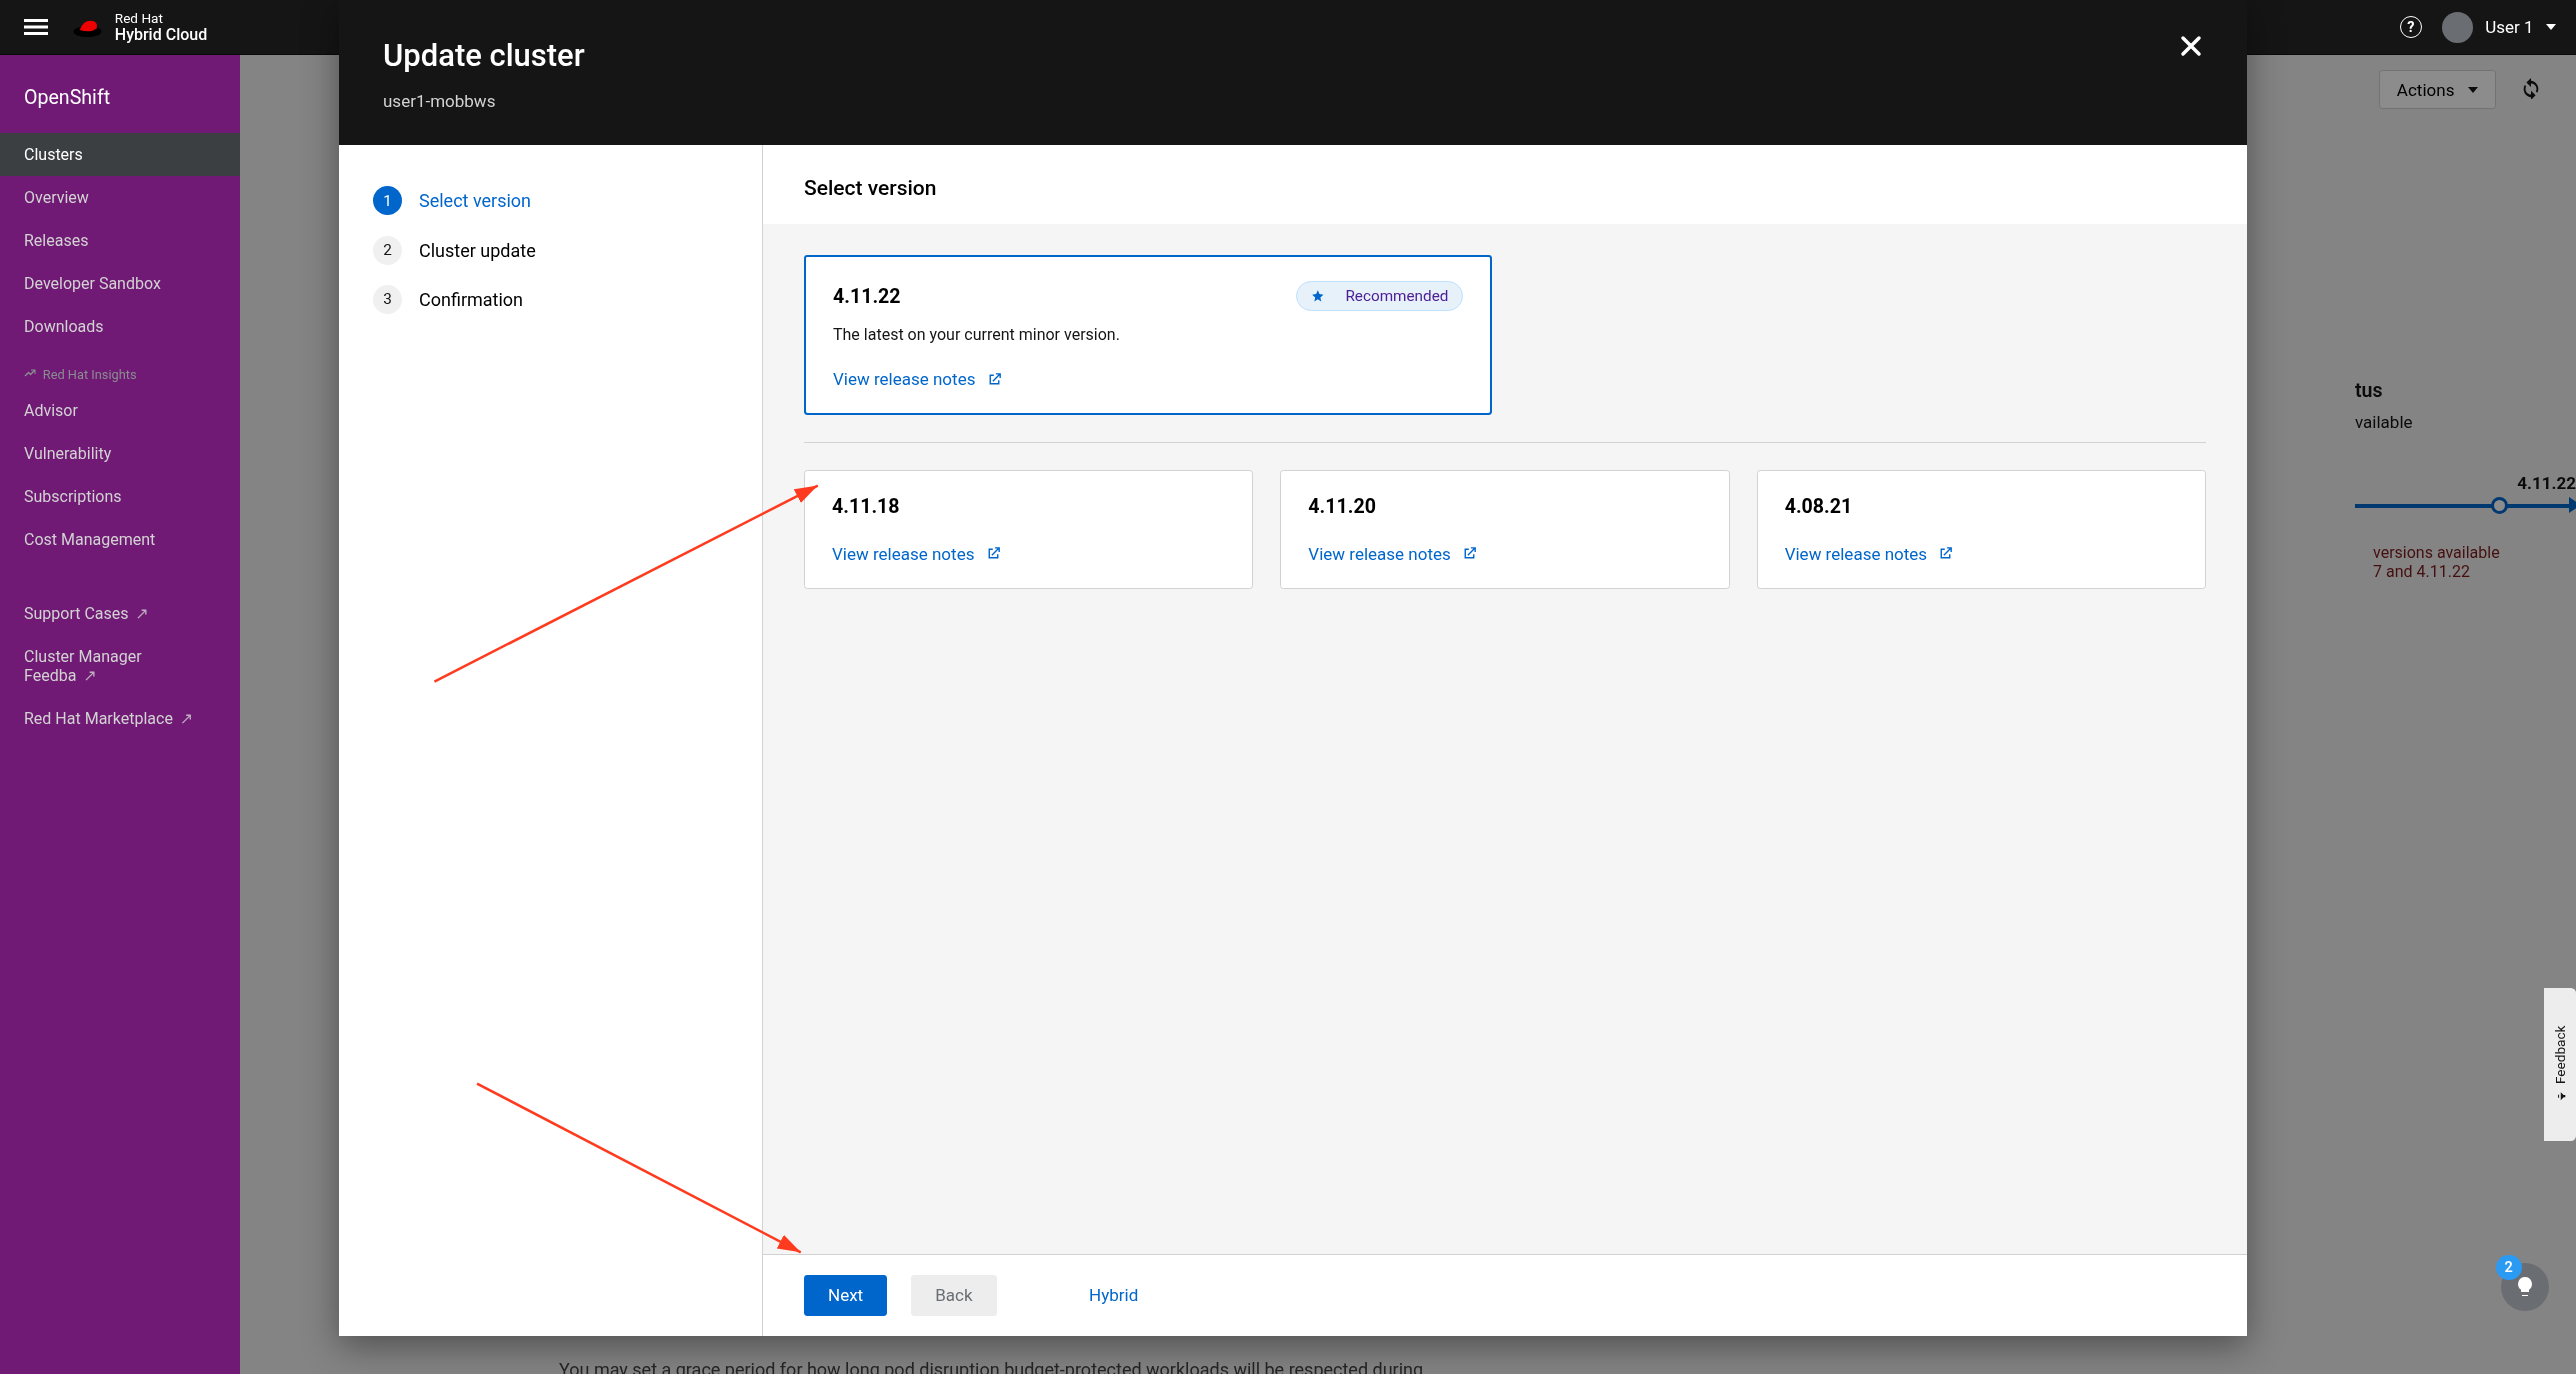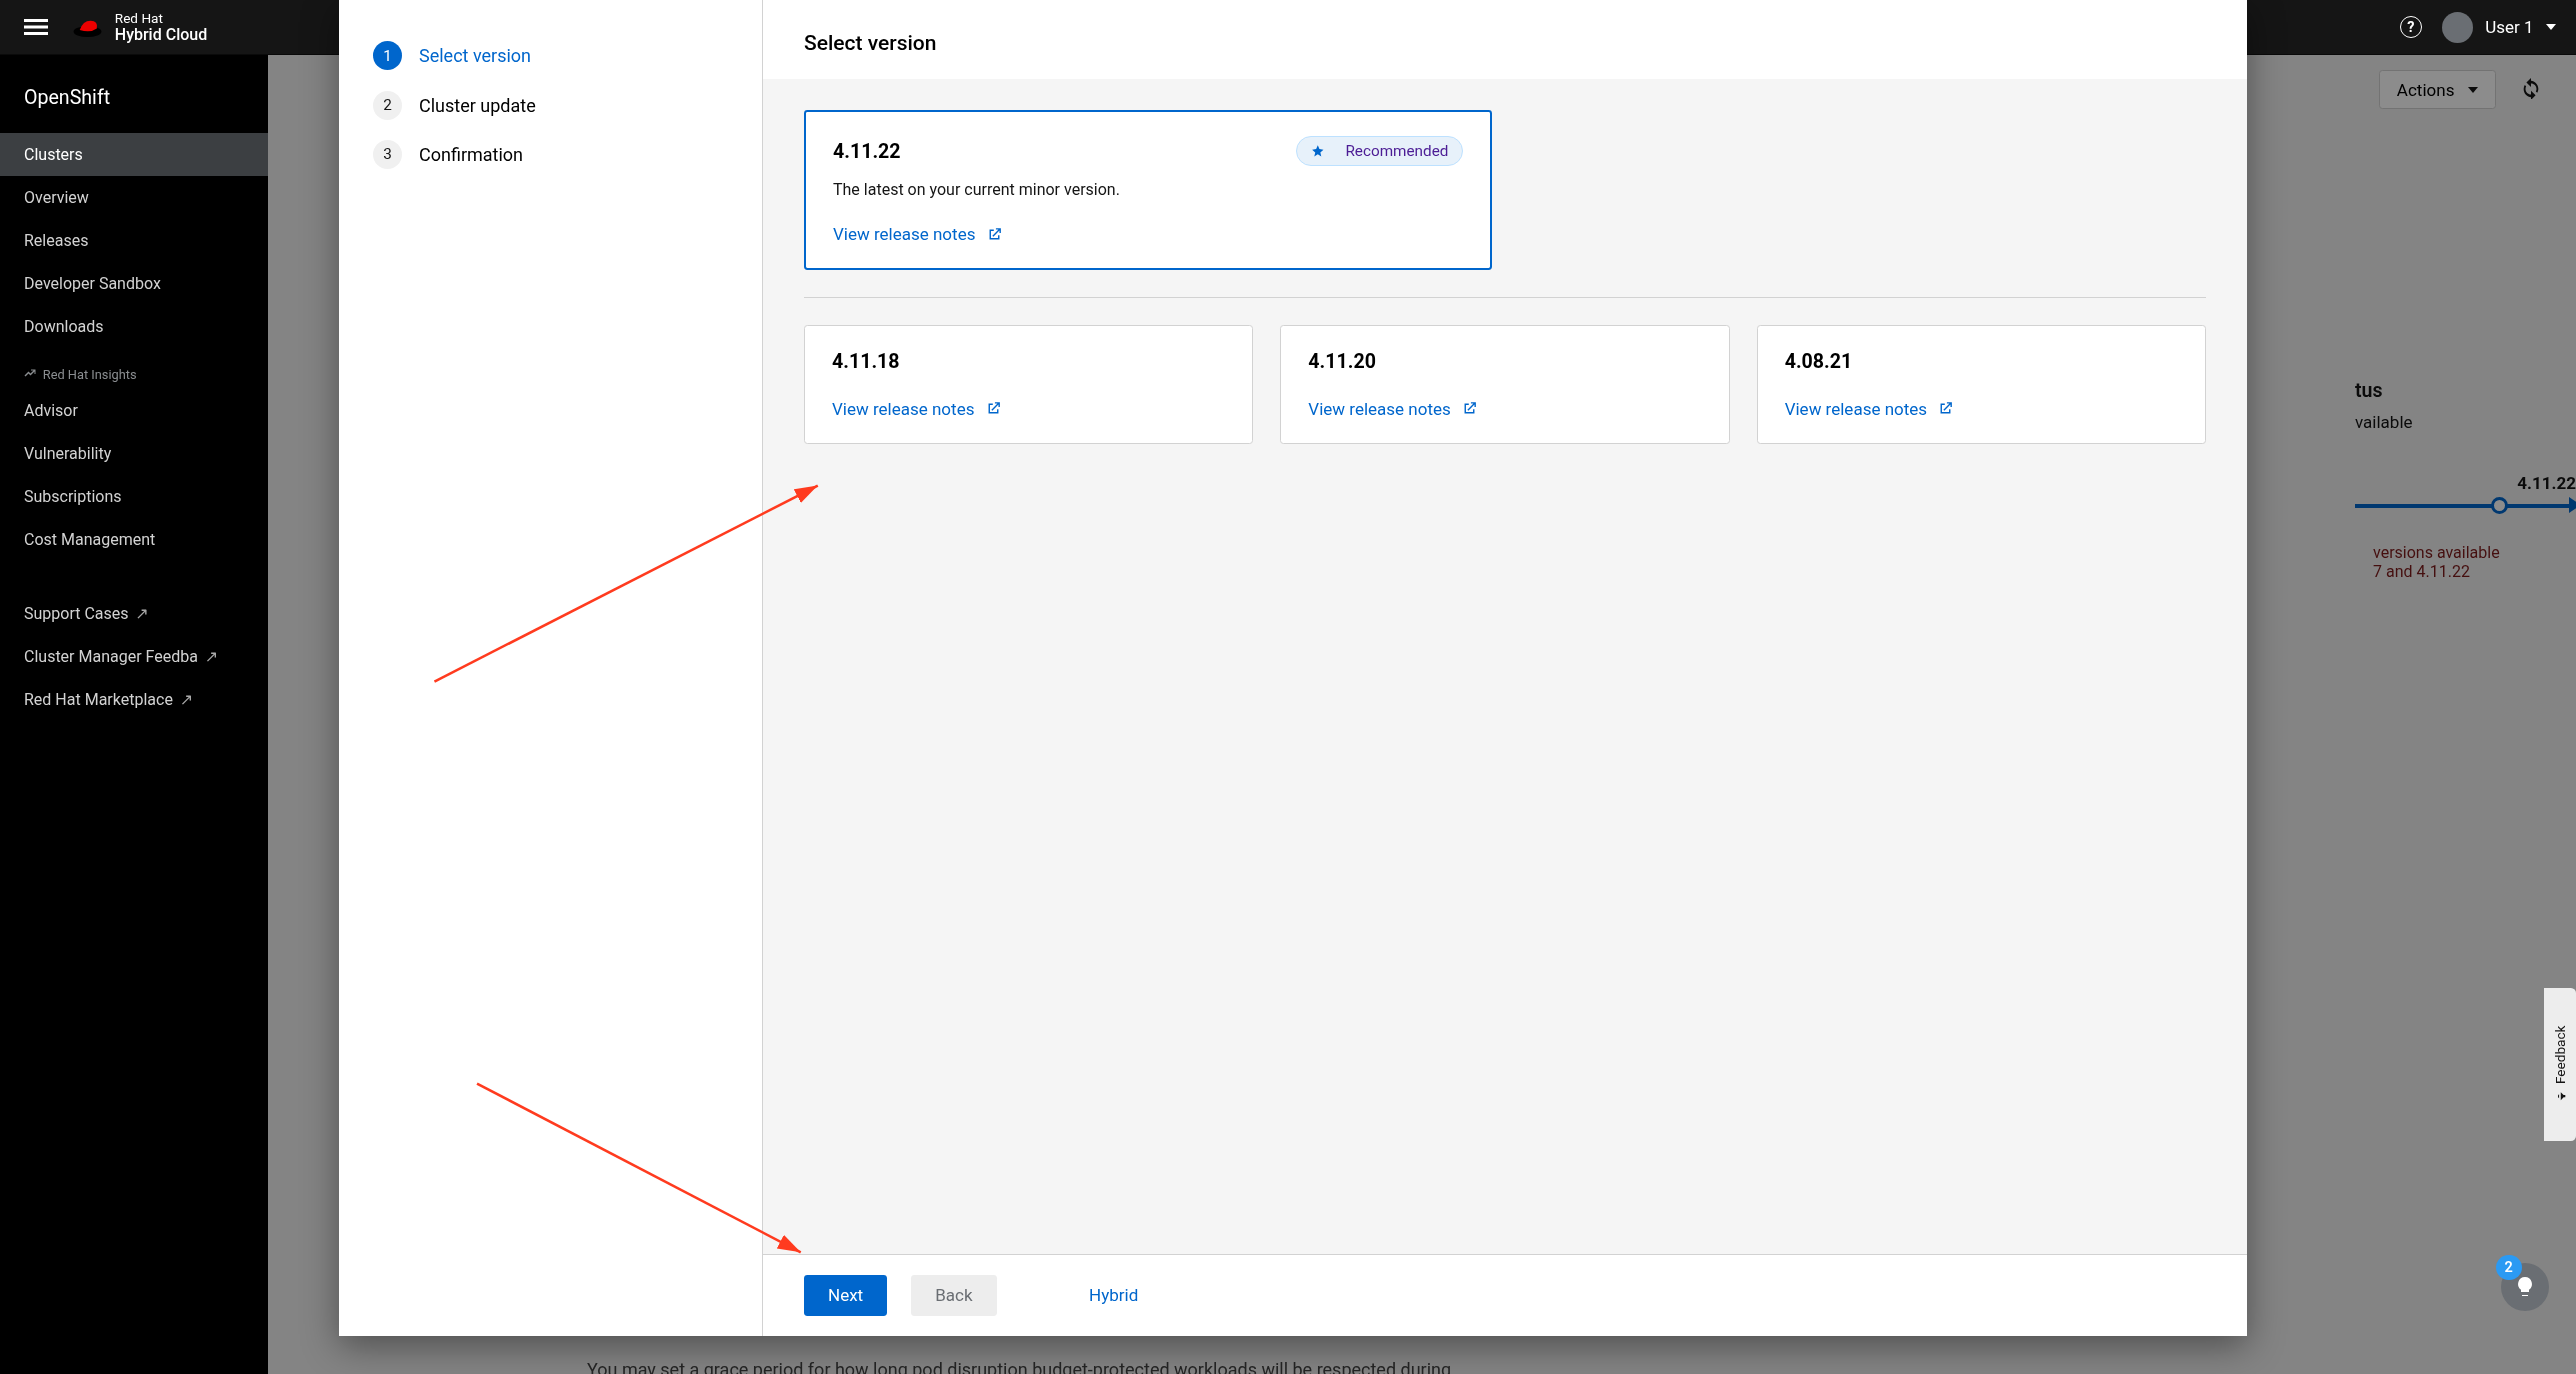--- a/index.html
+++ b/index.html
@@ -16,21 +16,21 @@
 .brand-t1 { font-size:13.6px; font-weight:400; }
 .brand-t2 { font-size:16px; font-weight:500; }
 .masthead-right { margin-left:auto; display:flex; align-items:center; gap:20.4px; }
 .help-ic { width:22px; height:22px; border:1.7px solid #fff; border-radius:50%; display:flex; align-items:center; justify-content:center; color:#fff; font-weight:700; font-size:14.5px; }
 .user-chip { display:flex; align-items:center; gap:12px; color:#fff; font-size:17px; cursor:pointer; }
 .avatar { width:31px; height:31px; border-radius:50%; background:#6a6e73; }
 .caret { width:0; height:0; border-left:5.1px solid transparent; border-right:5.1px solid transparent; border-top:6px solid #fff; }
 
 
 .body-row { display:flex; flex:1; min-height:0; }
-.sidebar { width:268px; background:#000000; color:#d2d2d2; padding-top:24px; overflow:hidden; position:relative; z-index:1; }
+.sidebar { width:240px; background:#701a75; color:#d2d2d2; padding-top:24px; overflow:hidden; position:relative; z-index:1; }
 .brand-product { color:#fff; font-size:19.6px; font-weight:400; padding: 6.8px 24px 24px; }
 .side-item { padding:12px 24px; font-size:16px; color:#d2d2d2; cursor:pointer; }
 .side-item.active { background:#3c3f42; color:#fff; }
 .side-item .ext { margin-left:6.8px; opacity:.8; }
 .side-section-h { font-size:12.8px; color:#8a8d90; padding:19px 24px 6.8px; display:flex; align-items:center; gap:6.8px; }
 
 
 .main { flex:1; background:#f0f0f0; position:relative; overflow:hidden; }
 .page-dim { position:absolute; inset:0; background:rgba(0,0,0,.45); z-index:3; }
 .page-area { position:absolute; inset:0; }
@@ -187,20 +187,29 @@
         </div>
 
         <div class="lower-text">You may set a grace period for how long pod disruption budget-protected workloads will be respected during</div>
       </div>
       <div class="page-dim"></div>
     </div>
 
   </div>
 
   <div class="modal-wrap">
+    <div class="modal-head">
+      <div class="modal-title">Update cluster</div>
+      <div class="modal-sub">user1-mobbws</div>
+      <div class="modal-close">
+        <svg viewBox="0 0 24 24">
+            <path d="M4 4l16 16M20 4L4 20" stroke="#fff" stroke-width="3.5" stroke-linecap="round"></path>
+          </svg>
+      </div>
+    </div>
 
     <div class="modal-body">
       <div class="wizard-nav">
         <div class="wiz-step active">
           <div class="wiz-num">1</div>
           <div class="wiz-label">Select version</div>
         </div>
         <div class="wiz-step">
           <div class="wiz-num">2</div>
           <div class="wiz-label">Cluster update</div>

